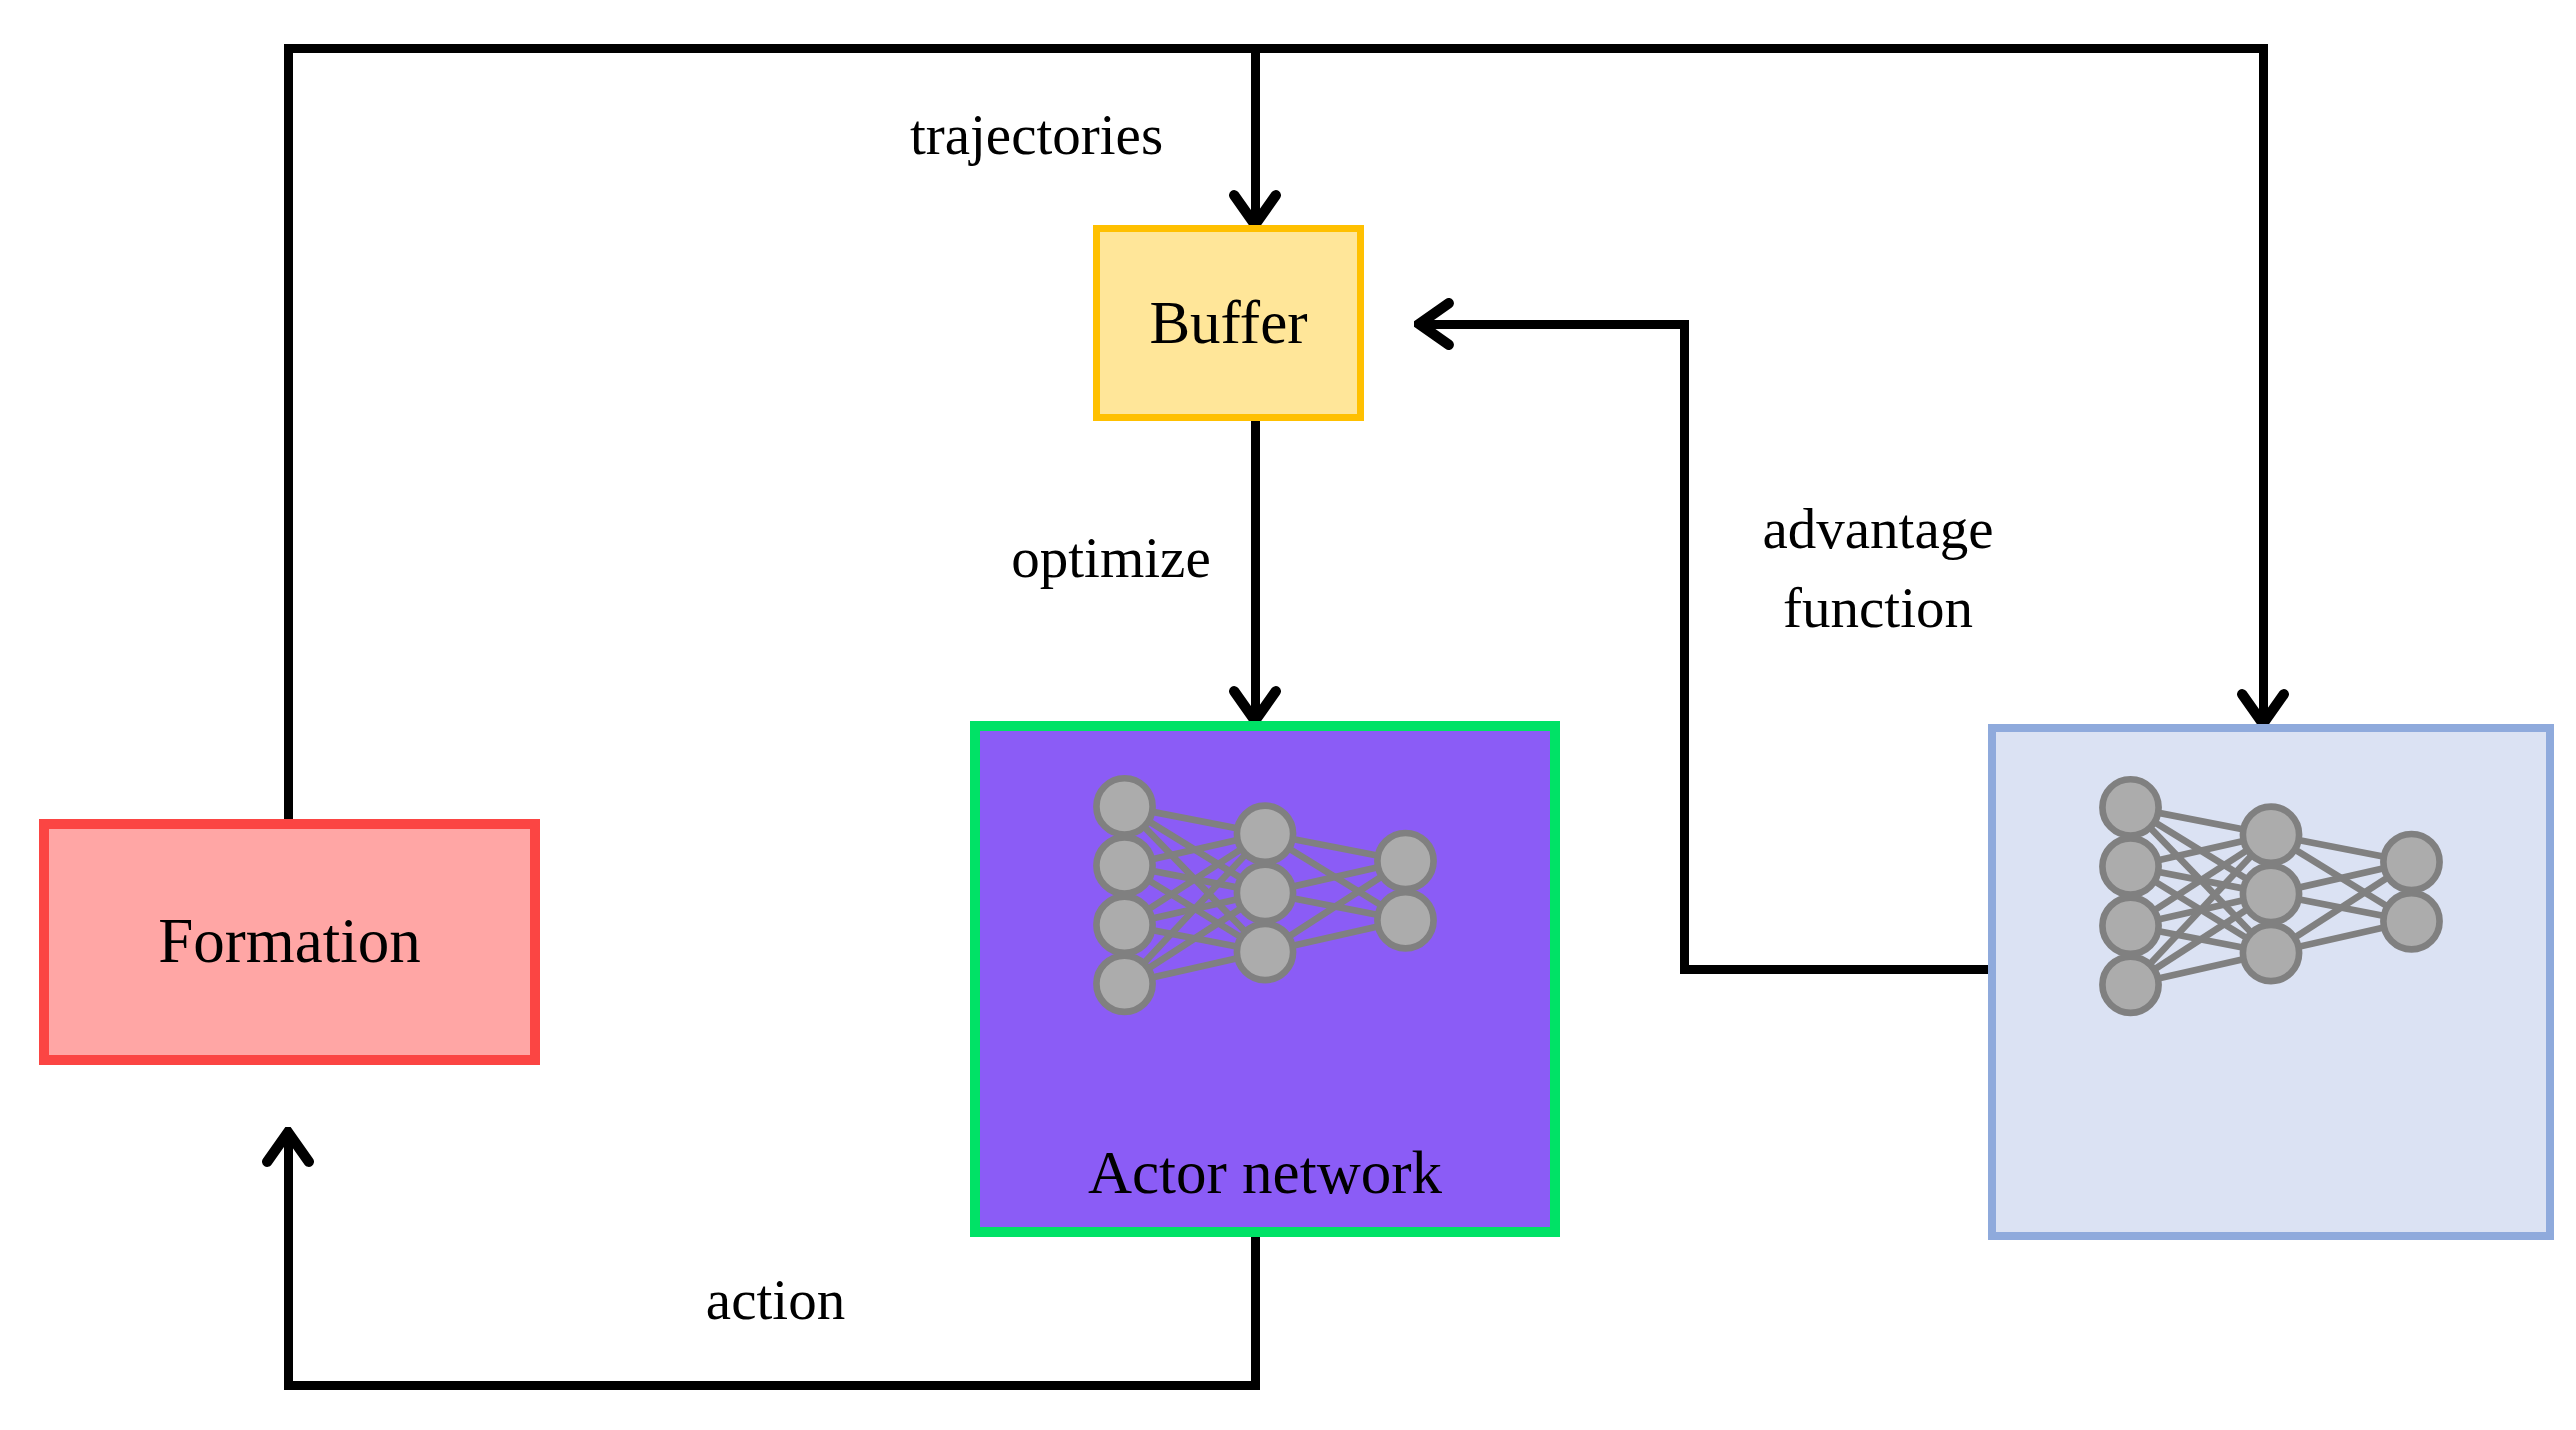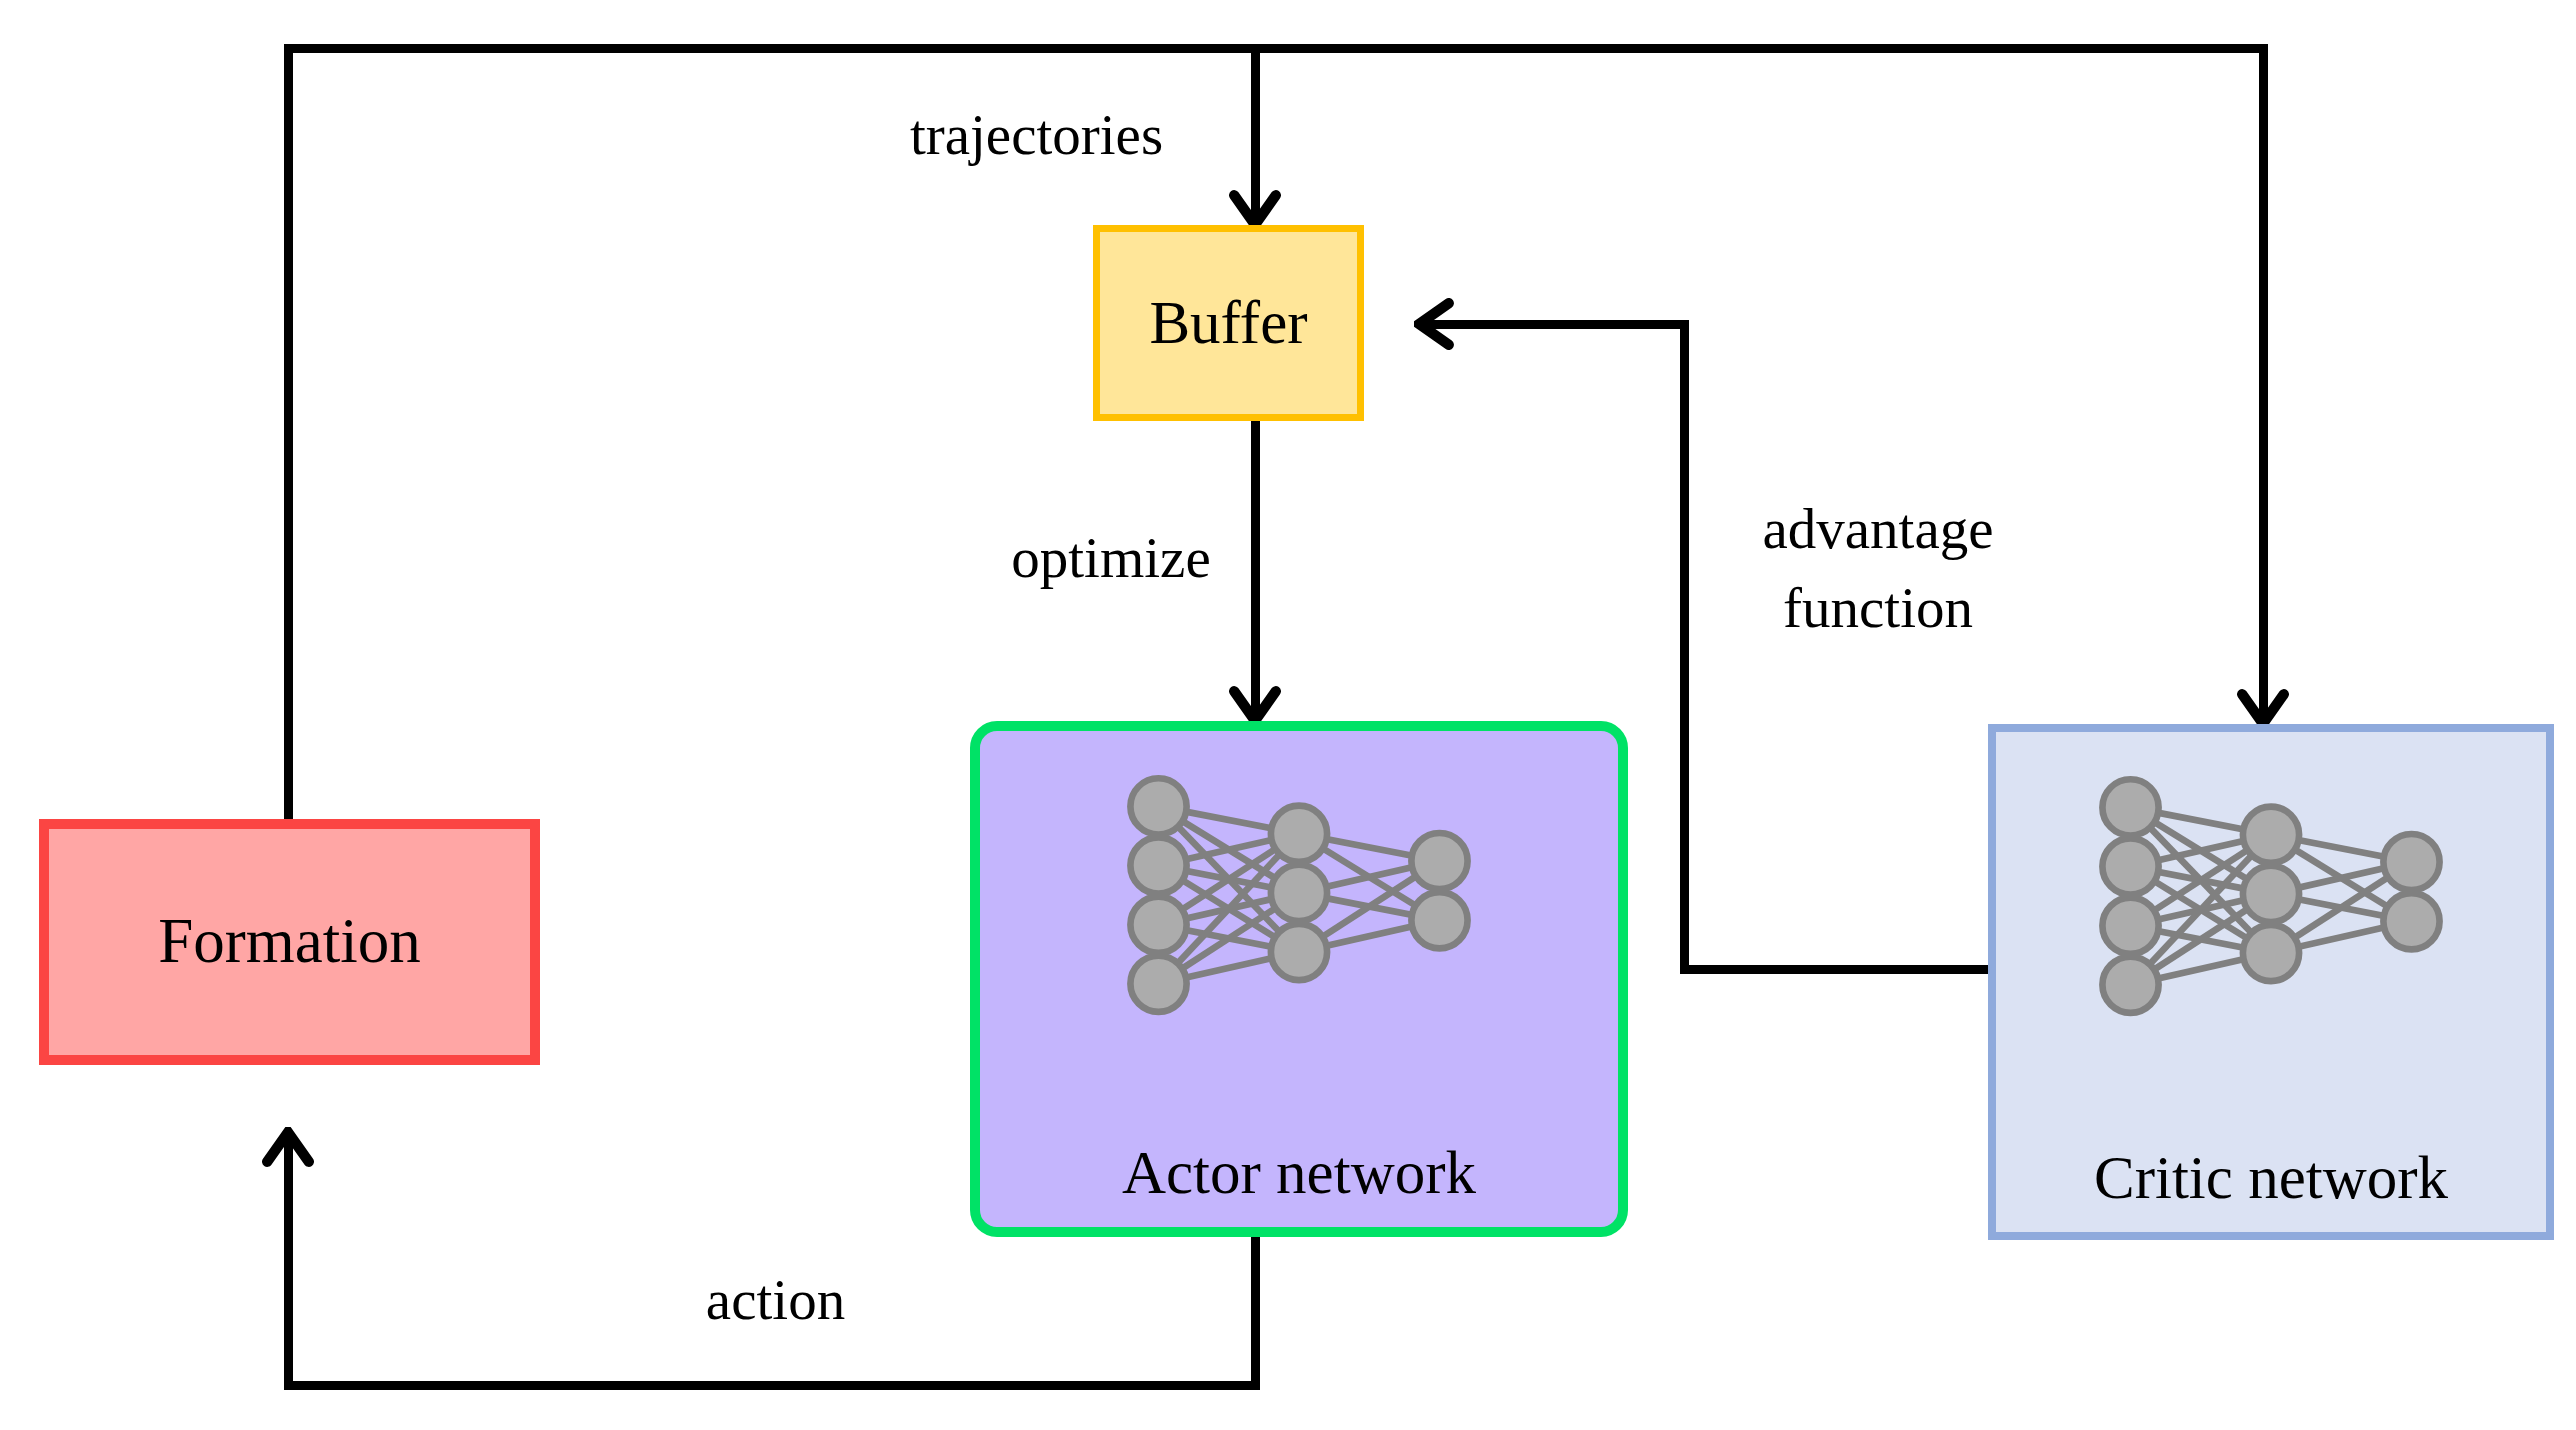--- a/index.html
+++ b/index.html
@@ -76,21 +76,21 @@
   </svg>
 
   <div class="box" style="left: 39px; top: 819px; width: 501px; height: 246px; border-width: 10.5px; flex-direction: column; border-color: rgb(251, 69, 67); background-color: rgb(255, 166, 165);">
     <span class="box-label fe-label">Formation</span>
   </div>
 
   <div class="box" style="left: 1093px; top: 225px; width: 271px; height: 196px; border-width: 7px; border-color: rgb(255, 192, 0); background-color: rgb(255, 230, 153);">
     <span class="box-label">Buffer</span>
   </div>
 
-  <div class="box" style="left: 970px; top: 721px; width: 658px; height: 516px; border-width: 10.5px; border-color: rgb(0, 226, 102); background-color: #c4b5fd; border-radius: 27px;">
+  <div class="box" style="left: 970px; top: 721px; width: 590px; height: 516px; border-width: 10.5px; border-color: rgb(0, 226, 102); background-color: #8b5cf6;">
     <svg class="nn" width="488" height="281" viewBox="0 0 660 380">
       <g class="nn-edges">
         <line x1="140" y1="60" x2="330" y2="97" stroke="#808080" stroke-width="9"></line>
           <line x1="140" y1="60" x2="330" y2="177" stroke="#808080" stroke-width="9"></line>
           <line x1="140" y1="60" x2="330" y2="257" stroke="#808080" stroke-width="9"></line>
         <line x1="140" y1="140" x2="330" y2="97" stroke="#808080" stroke-width="9"></line>
           <line x1="140" y1="140" x2="330" y2="177" stroke="#808080" stroke-width="9"></line>
           <line x1="140" y1="140" x2="330" y2="257" stroke="#808080" stroke-width="9"></line>
         <line x1="140" y1="220" x2="330" y2="97" stroke="#808080" stroke-width="9"></line>
           <line x1="140" y1="220" x2="330" y2="177" stroke="#808080" stroke-width="9"></line>
@@ -147,21 +147,20 @@
           <circle cx="140" cy="140" r="38" fill="#ACACAC" stroke="#808080" stroke-width="9"></circle>
           <circle cx="140" cy="220" r="38" fill="#ACACAC" stroke="#808080" stroke-width="9"></circle>
           <circle cx="140" cy="300" r="38" fill="#ACACAC" stroke="#808080" stroke-width="9"></circle>
         <circle cx="330" cy="97" r="38" fill="#ACACAC" stroke="#808080" stroke-width="9"></circle>
           <circle cx="330" cy="177" r="38" fill="#ACACAC" stroke="#808080" stroke-width="9"></circle>
           <circle cx="330" cy="257" r="38" fill="#ACACAC" stroke="#808080" stroke-width="9"></circle>
         <circle cx="520" cy="134" r="38" fill="#ACACAC" stroke="#808080" stroke-width="9"></circle>
           <circle cx="520" cy="214" r="38" fill="#ACACAC" stroke="#808080" stroke-width="9"></circle>
       </g>
     </svg>
-    <span class="net-label">Critic network</span>
   </div>
 
   <div class="edge-label" style="left:836px;top:96px;width:401px;">trajectories</div>
   <div class="edge-label" style="left:950px;top:519px;width:322px;">optimize</div>
   <div class="edge-label" style="left:1721px;top:490px;width:314px;">
     <span class="ln">advantage</span>
     <span class="ln">function</span>
   </div>
   <div class="edge-label" style="left:610px;top:1261px;width:331px;">action</div>
 

